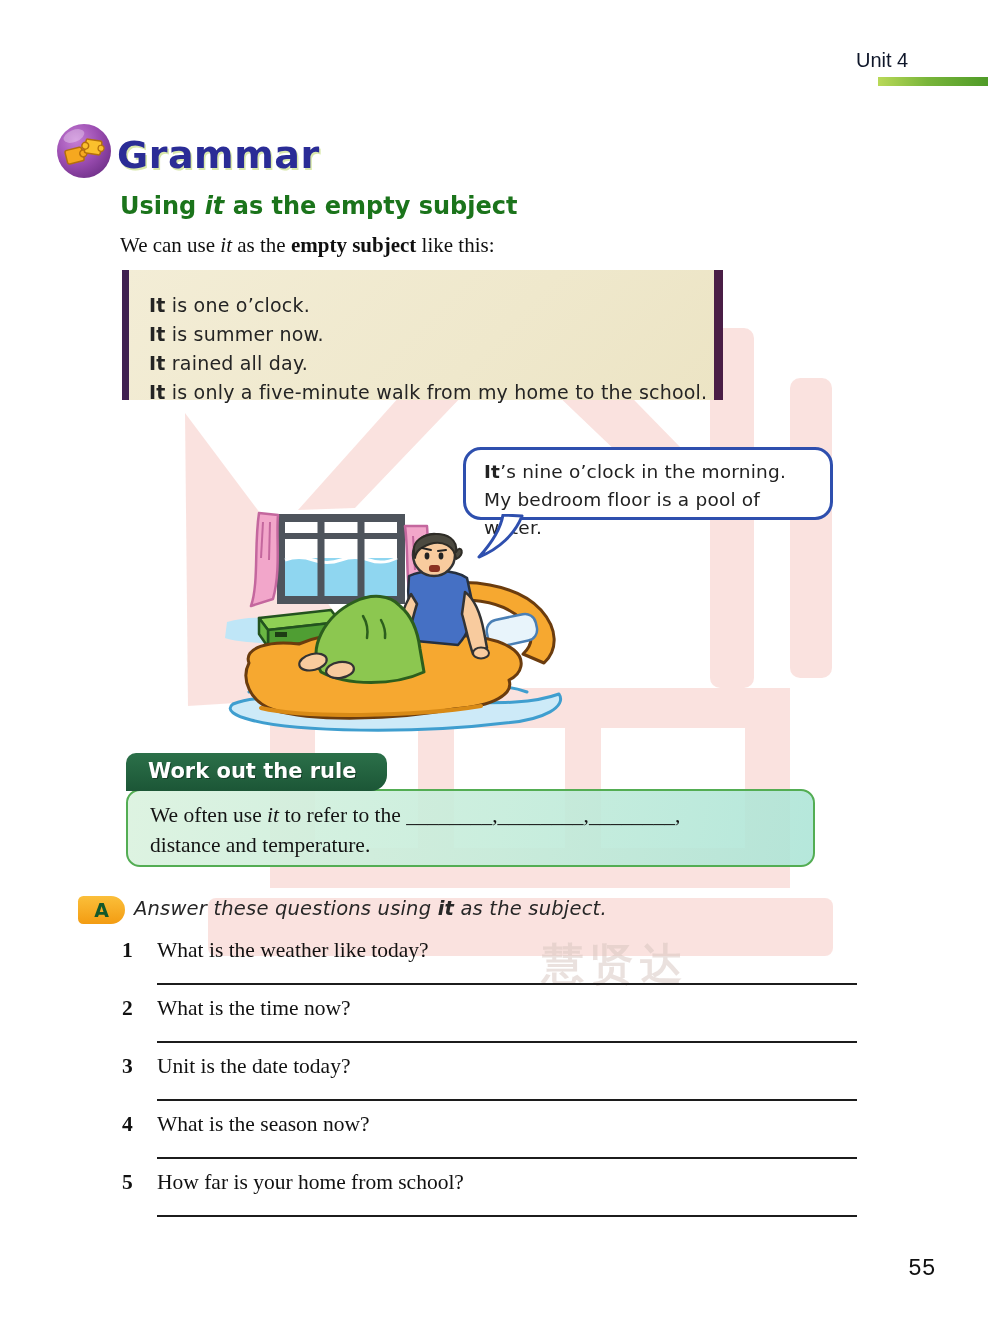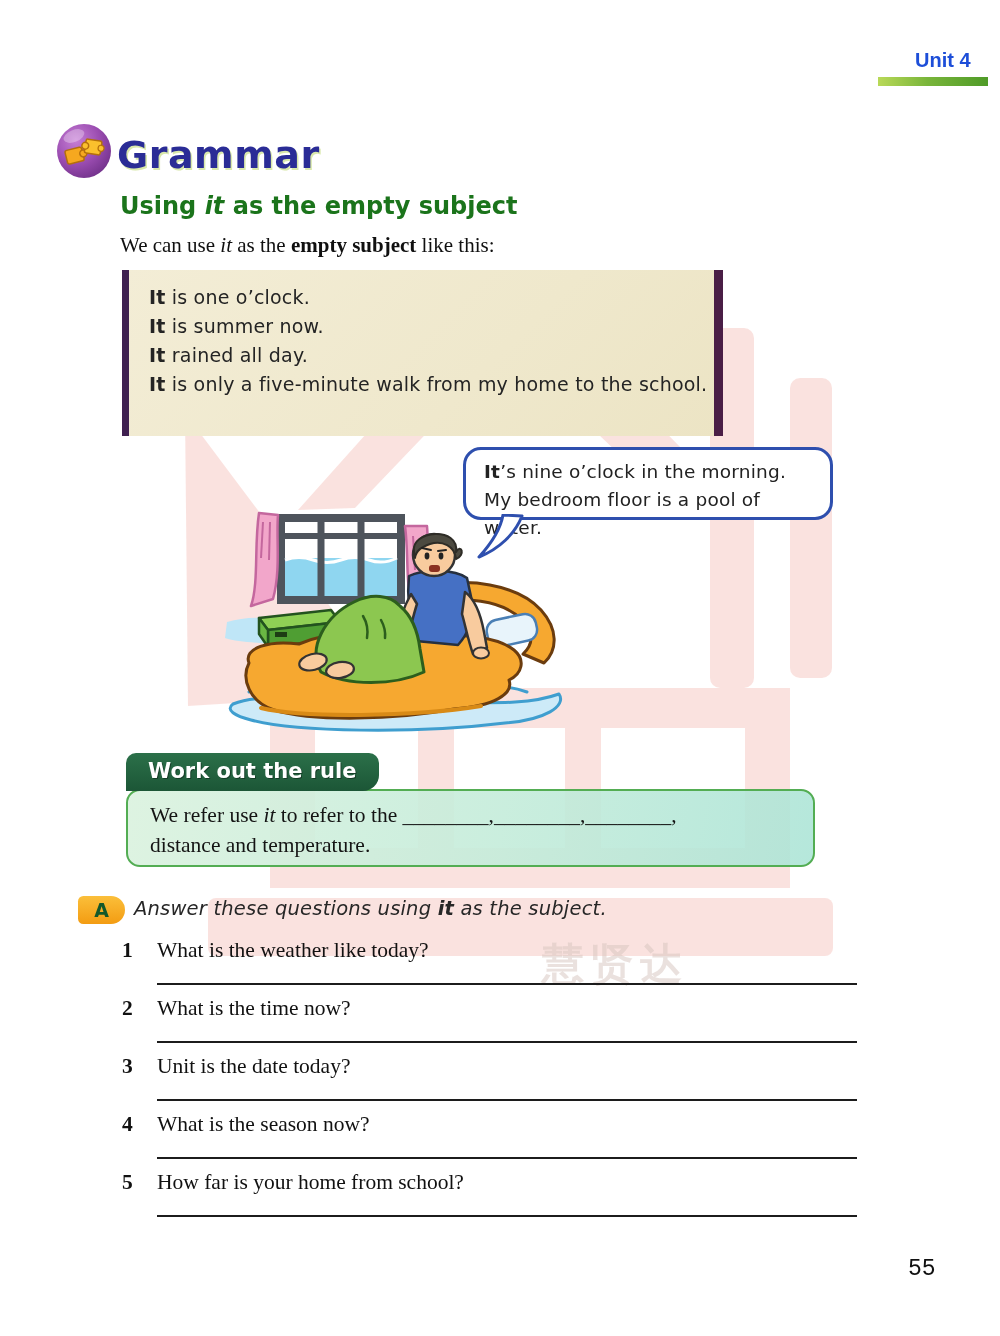--- a/index.html
+++ b/index.html
@@ -11,61 +11,61 @@
 
   
   #watermark-stamp{z-index:0; opacity:.75;}
   .brand-watermark{
     z-index:1; left:542px; top:936px; font-family:Liberation Sans, sans-serif;
     font-size:42px; font-weight:bold; letter-spacing:7px;
     color:rgba(214,196,190,0.5);
   }
 
   
-  .unit-label{left:915px; top:49px; font-family:"Liberation Sans",sans-serif;
-    font-size:20px; font-weight:700; color:#1d4ed8; z-index:2;}
+  .unit-label{left:856px; top:49px; font-family:"Liberation Sans",sans-serif;
+    font-size:20px; font-weight:400; color:#0f172a; z-index:2;}
   .unit-underline{left:878px; top:77px; width:110px; height:9px; z-index:2;
     background:linear-gradient(90deg,#b9d958 0%,#79b53a 45%,#4f9b28 100%);}
 
   
   #puzzle-icon{left:55px; top:122px; z-index:2;}
   .section-title{left:117px; top:133px; z-index:2;
     font-family:"DejaVu Sans",sans-serif; font-size:38px; font-weight:bold;
     color:#2a2c96; letter-spacing:.5px;
     text-shadow:1.5px 1.5px 0 rgba(170,205,70,.45);}
   .lesson-title{left:120px; top:192px; z-index:2;
     font-family:"DejaVu Sans",sans-serif; font-size:24px; font-weight:bold;
     color:#1b741b;}
   .lesson-intro{left:120px; top:233px; z-index:2; font-size:21px; color:#101010;}
 
   
-  .examples-panel{left:122px; top:270px; width:601px; height:166px; z-index:2;
+  .examples-panel{left:122px; top:270px; width:601px; height:130px; z-index:2;
     background:linear-gradient(135deg,#f3edd6 0%,#efe8cc 60%,#ece4c4 100%);
-    box-sizing:border-box; padding:13px 14px 0 27px;
+    box-sizing:border-box; padding:21px 14px 0 27px;
     font-family:"DejaVu Sans",sans-serif; font-size:19px; color:#242424;}
   .panel-left-bar{position:absolute; left:0; top:0; bottom:0; width:7px; background:#3f2050;}
   .panel-right-bar{position:absolute; right:0; top:0; bottom:0; width:9px; background:#4a1e46;}
   .ex-line{line-height:29px; white-space:nowrap; letter-spacing:.2px;}
 
   
   .speech-bubble{left:463px; top:447px; width:370px; height:73px; z-index:4;
     background:#fff; border:3px solid #2e4fae; border-radius:18px;
     box-sizing:border-box; padding:8px 16px 0 18px;
     font-family:"DejaVu Sans",sans-serif; font-size:18.5px; line-height:28px;
     color:#222; letter-spacing:.2px;}
   #speech-bubble-tail{left:477px; top:514px; z-index:4;}
 
   
   #flooded-bedroom-illustration{left:213px; top:498px; z-index:2;}
 
   
   .rule-tab{left:126px; top:753px; height:38px; z-index:3;
     background:linear-gradient(180deg,#2b7049 0%,#1c5636 100%);
     color:#fff; font-family:"DejaVu Sans",sans-serif; font-weight:bold;
-    font-size:21px; padding:6px 22px 0 22px; box-sizing:border-box;
+    font-size:21px; padding:6px 30px 0 22px; box-sizing:border-box;
     border-radius:10px 10px 16px 0; text-shadow:1px 1px 0 rgba(0,0,0,.35);}
   .rule-box{left:126px; top:789px; width:689px; height:78px; z-index:2;
     border:2px solid #53ad53; border-radius:14px; box-sizing:border-box;
     background:linear-gradient(100deg,rgba(219,242,223,.93) 0%,rgba(196,236,218,.9) 55%,rgba(171,228,214,.88) 100%);
     padding:9px 22px 0 22px; font-size:21.5px; line-height:30px; color:#141414;}
   .blank{letter-spacing:0; margin-left:0;}
 
   
   .exercise-a-badge{left:78px; top:896px; width:47px; height:28px; z-index:2;
     background:linear-gradient(180deg,#fbbf3a 0%,#f39c12 100%);
@@ -213,21 +213,21 @@
       <path d="M 108,174 C 94,150 112,118 141,104 C 159,95 177,97 187,108 C 199,118 205,135 207,151 L 211,174 C 181,188 134,188 108,174 Z" fill="#8cc750" stroke="#2c5e1d" stroke-width="3" stroke-linejoin="round"></path>
       <path d="M 150,118 q 6,10 4,22 M 168,122 q 5,9 4,18" fill="none" stroke="#2c5e1d" stroke-width="2.5" stroke-linecap="round"></path>
       <ellipse cx="100" cy="164" rx="14" ry="8" fill="#f8cb9e" stroke="#333" stroke-width="2.2" transform="rotate(-14 100 164)"></ellipse>
       <ellipse cx="127" cy="172" rx="14" ry="8" fill="#f8cb9e" stroke="#333" stroke-width="2.2" transform="rotate(-8 127 172)"></ellipse>
     </g>
   </svg>
 
   <div class="abs rule-tab">Work out the rule</div>
   <div class="abs rule-box">
     <div>
-      <span>We refer use </span><span class="i">it</span><span> to refer to the </span><span class="blank">________,</span><span class="blank">________,</span><span class="blank">________,</span>
+      <span>We often use </span><span class="i">it</span><span> to refer to the </span><span class="blank">________,</span><span class="blank">________,</span><span class="blank">________,</span>
     </div>
     <div>distance and temperature.</div>
   </div>
 
   <div class="abs exercise-a-badge">A</div>
   <div class="abs exercise-prompt">
     <span>Answer these questions using </span><span class="bi">it</span><span> as the subject.</span>
   </div>
 
   <span class="q-num" style="top:938px;">1</span>

